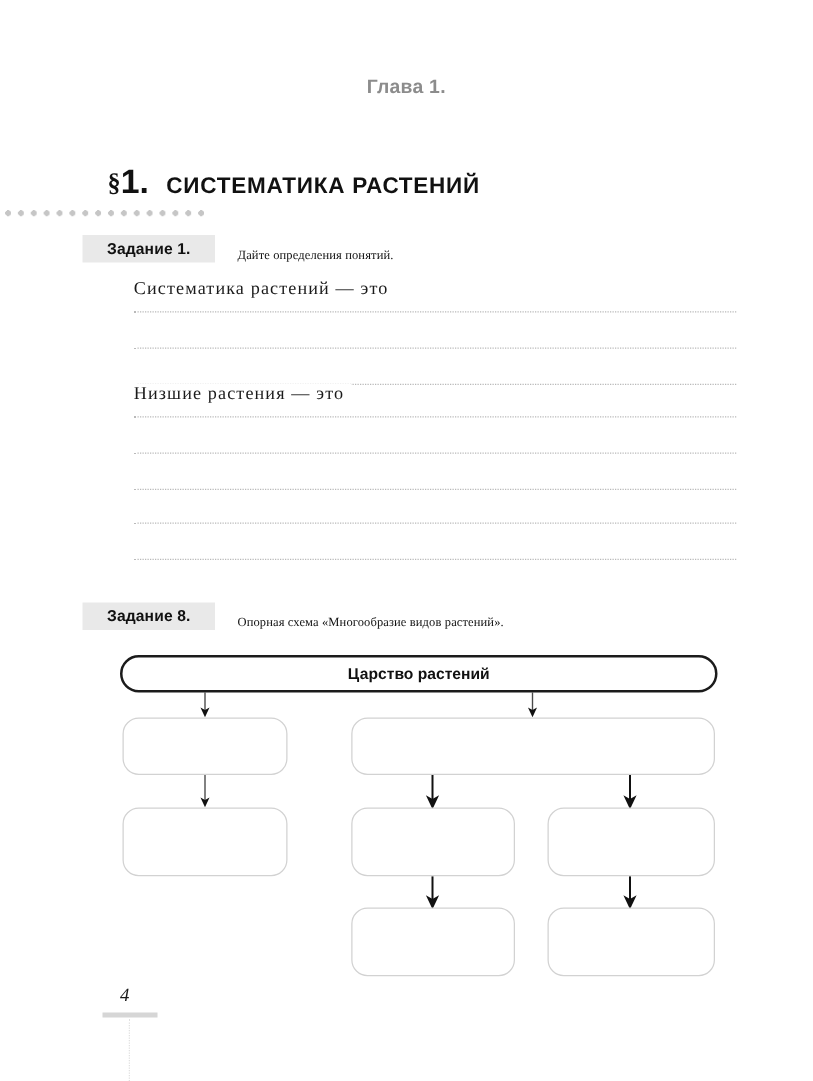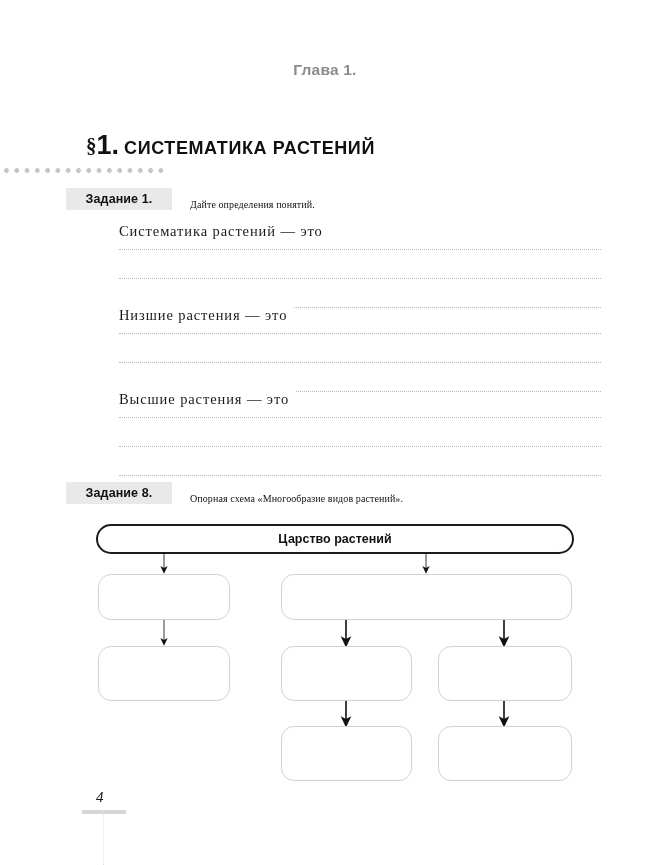--- a/index.html
+++ b/index.html
@@ -57,21 +57,21 @@
     font-weight: bold;
     vertical-align: 1px;
   }
   .section-title .num {
     font-size: 27px;
     letter-spacing: 0px;
   }
   .section-title .stitle {
     font-size: 18px;
     letter-spacing: 0.6px;
-    margin-left: 5px;
+    margin-left: 14px;
   }
 
   .dotted-rule {
     position: absolute;
     top: 168px;
     left: 4px;
     width: 160px;
     height: 5px;
     background-image: radial-gradient(circle at 2.5px 2.5px, #c6c6c6 2.2px, rgba(255,255,255,0) 2.5px);
     background-size: 10.3px 5px;
@@ -105,21 +105,20 @@
     color: #111111;
     margin-left: 18px;
     letter-spacing: 0.1px;
   }
 
   
   .def-block {
     position: absolute;
     left: 107px;
     width: 482px;
-    margin-left: 12px;
   }
   .def-term-line {
     position: relative;
     height: 28px;
     white-space: nowrap;
   }
   .def-term {
     font-family: "Liberation Serif", serif;
     font-size: 14.5px;
     color: #1a1a1a;
@@ -230,24 +229,20 @@
   <div class="def-block" style="top:306px;">
     <div class="def-term-line">
       <span class="def-term">Низшие растения — это</span>
       <span class="term-underline"></span>
     </div>
     <div class="writing-line"></div>
     <div class="writing-line"></div>
   </div>
 
   <div class="def-block" style="top:390px;">
-    <div class="def-term-line">
-      <span class="def-term">Высшие растения — это</span>
-      <span class="term-underline"></span>
-    </div>
     <div class="writing-line"></div>
     <div class="writing-line"></div>
   </div>
 
   <div class="task-row" style="top:482px;">
     <span class="task-badge">Задание 8.</span>
     <span class="task-text">Опорная схема «Многообразие видов растений».</span>
   </div>
 
   <svg class="scheme" viewBox="0 0 650 865">

